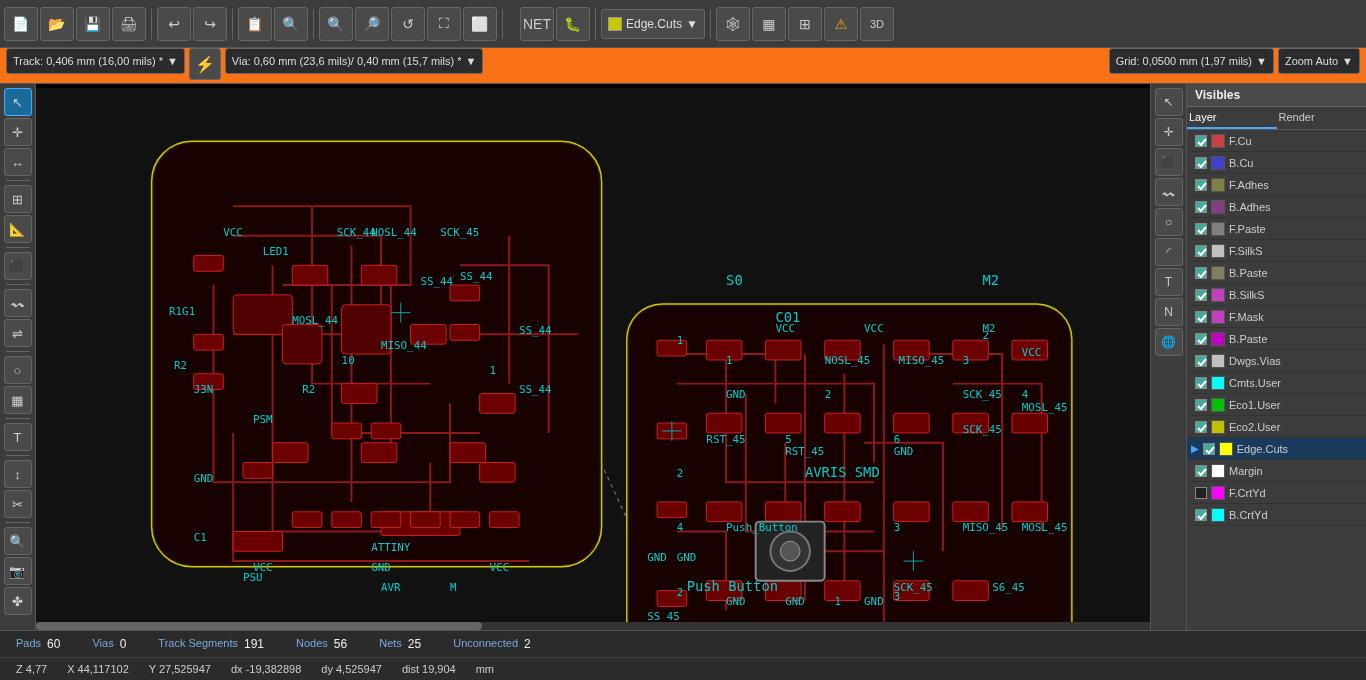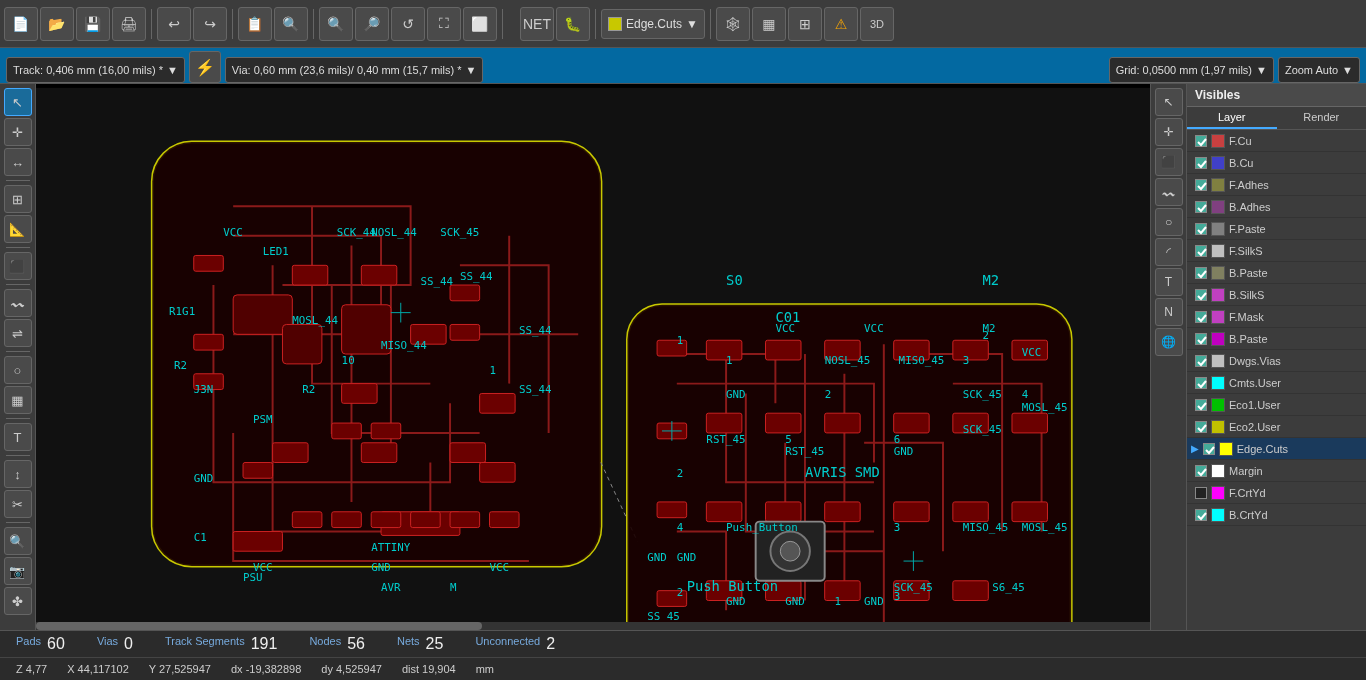--- a/index.html
+++ b/index.html
@@ -18,21 +18,21 @@
     .tb-sep { width: 1px; height: 30px; background: #666; margin: 0 3px; }
     .tb-dropdown {
       display: flex; align-items: center; background: #4a4a4a; border: 1px solid #666;
       border-radius: 3px; height: 30px; padding: 0 6px; cursor: pointer; gap: 4px; color: #ddd;
       font-size: 12px;
     }
     .layer-color-box { width: 14px; height: 14px; background: #c8c800; border: 1px solid #999; }
 
     
     #toolbar-second {
-      display: flex; align-items: flex-end; background: #0369a1; border-bottom: 1px solid #555;
+      display: flex; align-items: flex-start; background: #f97316; border-bottom: 1px solid #555;
       height: 36px; padding: 0 6px; gap: 4px;
     }
     .track-select, .via-select, .grid-select, .zoom-select {
       display: flex; align-items: center; background: #2b2b2b; border: 1px solid #666;
       border-radius: 3px; height: 26px; padding: 0 6px; color: #ddd; font-size: 11px; gap: 4px; cursor: pointer;
     }
     .route-icon {
       width: 32px; height: 32px; background: #4a4a4a; border: 1px solid #666; border-radius: 3px;
       display: flex; align-items: center; justify-content: center; cursor: pointer; color: #4fc; font-size: 16px;
     }
@@ -73,21 +73,21 @@
       display: flex; align-items: center; justify-content: center; cursor: pointer; color: #ccc; font-size: 12px;
     }
     #visibles-title {
       background: #4a4a4a; padding: 4px 8px; font-weight: bold; font-size: 12px; color: #eee;
       border-bottom: 1px solid #666;
     }
     #visibles-tabs {
       display: flex; background: #3c3c3c; border-bottom: 1px solid #555;
     }
     .vis-tab {
-      flex: 1; text-align: center; padding: 4px 2px; font-size: 11px; cursor: pointer; color: #ccc;
+      flex: 1; text-align: left; padding: 4px 2px; font-size: 11px; cursor: pointer; color: #ccc;
       border-bottom: 2px solid transparent;
     }
     .vis-tab.active { border-bottom-color: #4af; color: #fff; }
     .layer-list { overflow-y: auto; flex: 1; }
     .layer-item {
       display: flex; align-items: center; padding: 2px 4px; gap: 4px; font-size: 11px;
       cursor: pointer; height: 22px; border-bottom: 1px solid #333;
     }
     .layer-item.selected { background: #1a3a5c; }
     .layer-check { width: 12px; height: 12px; border: 1px solid #888; background: #222; flex-shrink: 0; }
@@ -100,21 +100,21 @@
     #status-bar {
       height: 50px; background: #2b2b2b; border-top: 1px solid #555;
       display: flex; flex-direction: column;
     }
     #stats-row {
       display: flex; align-items: center; padding: 4px 16px; gap: 32px; height: 28px;
       border-bottom: 1px solid #444;
     }
     .stat-item { display: flex; gap: 6px; }
     .stat-label { color: #7ad; font-size: 11px; }
-    .stat-value { color: #eee; font-size: 16px; }
+    .stat-value { color: #eee; font-size: 12px; }
     #coords-row {
       display: flex; align-items: center; padding: 2px 16px; gap: 20px; height: 22px;
     }
     .coord-item { font-size: 11px; color: #ccc; }
 
     
     #pcb-svg { width: 100%; height: 100%; }
 
     
     #canvas-scrollbar {

